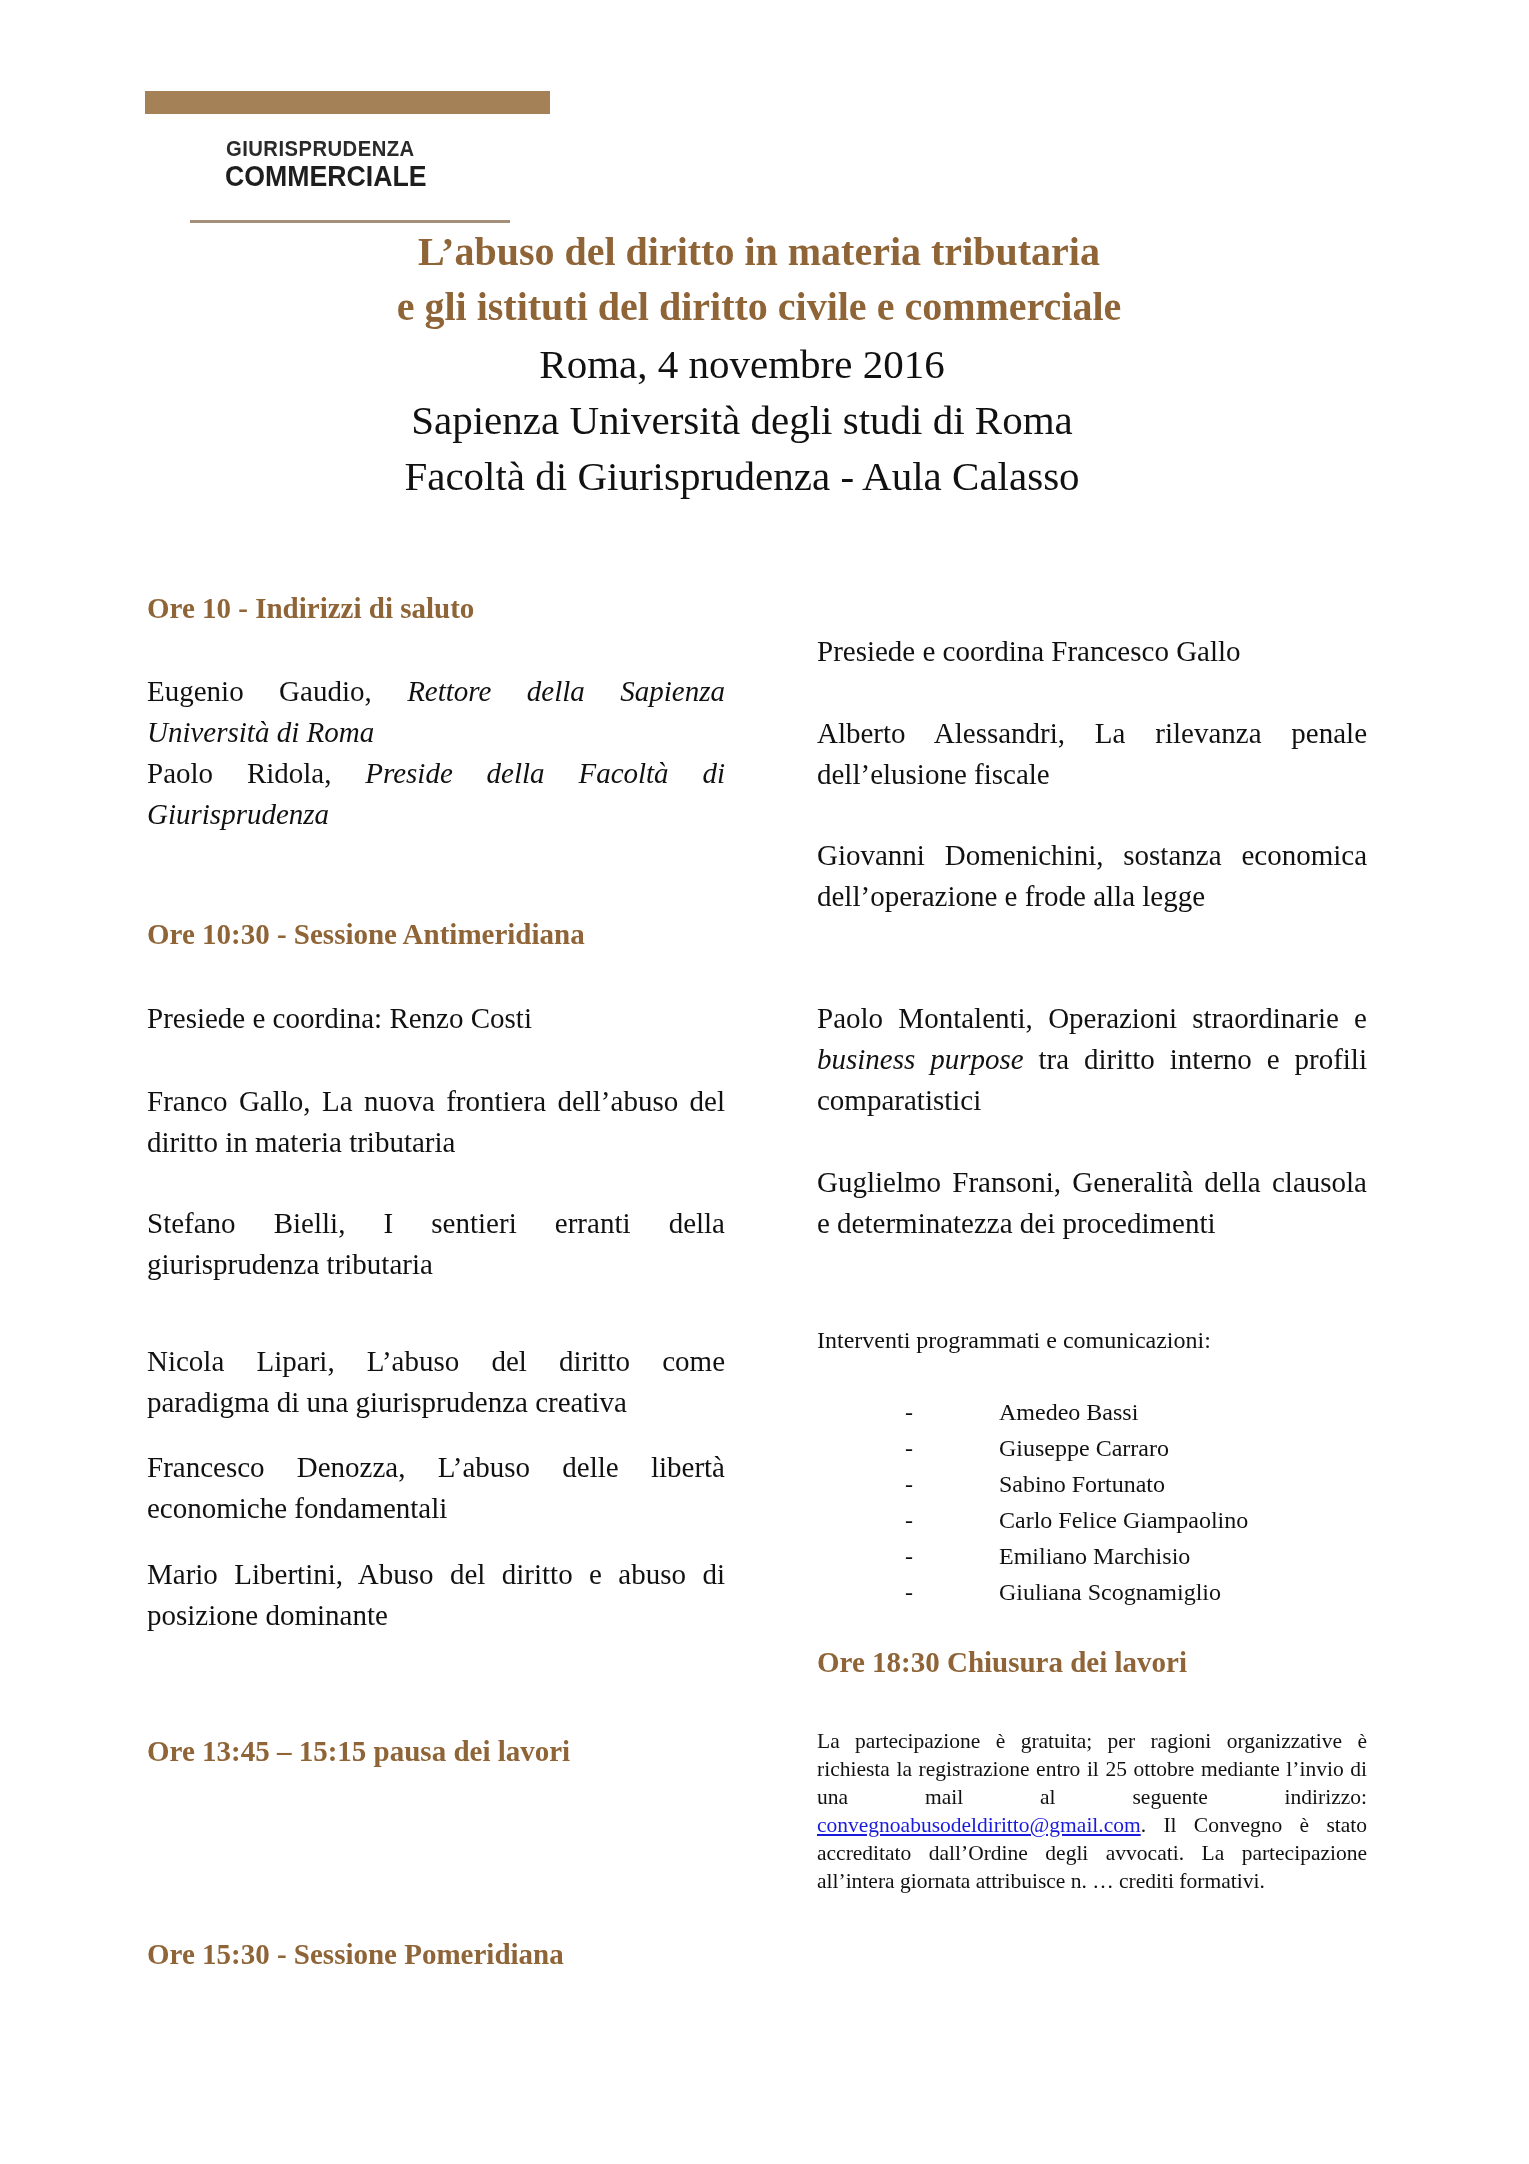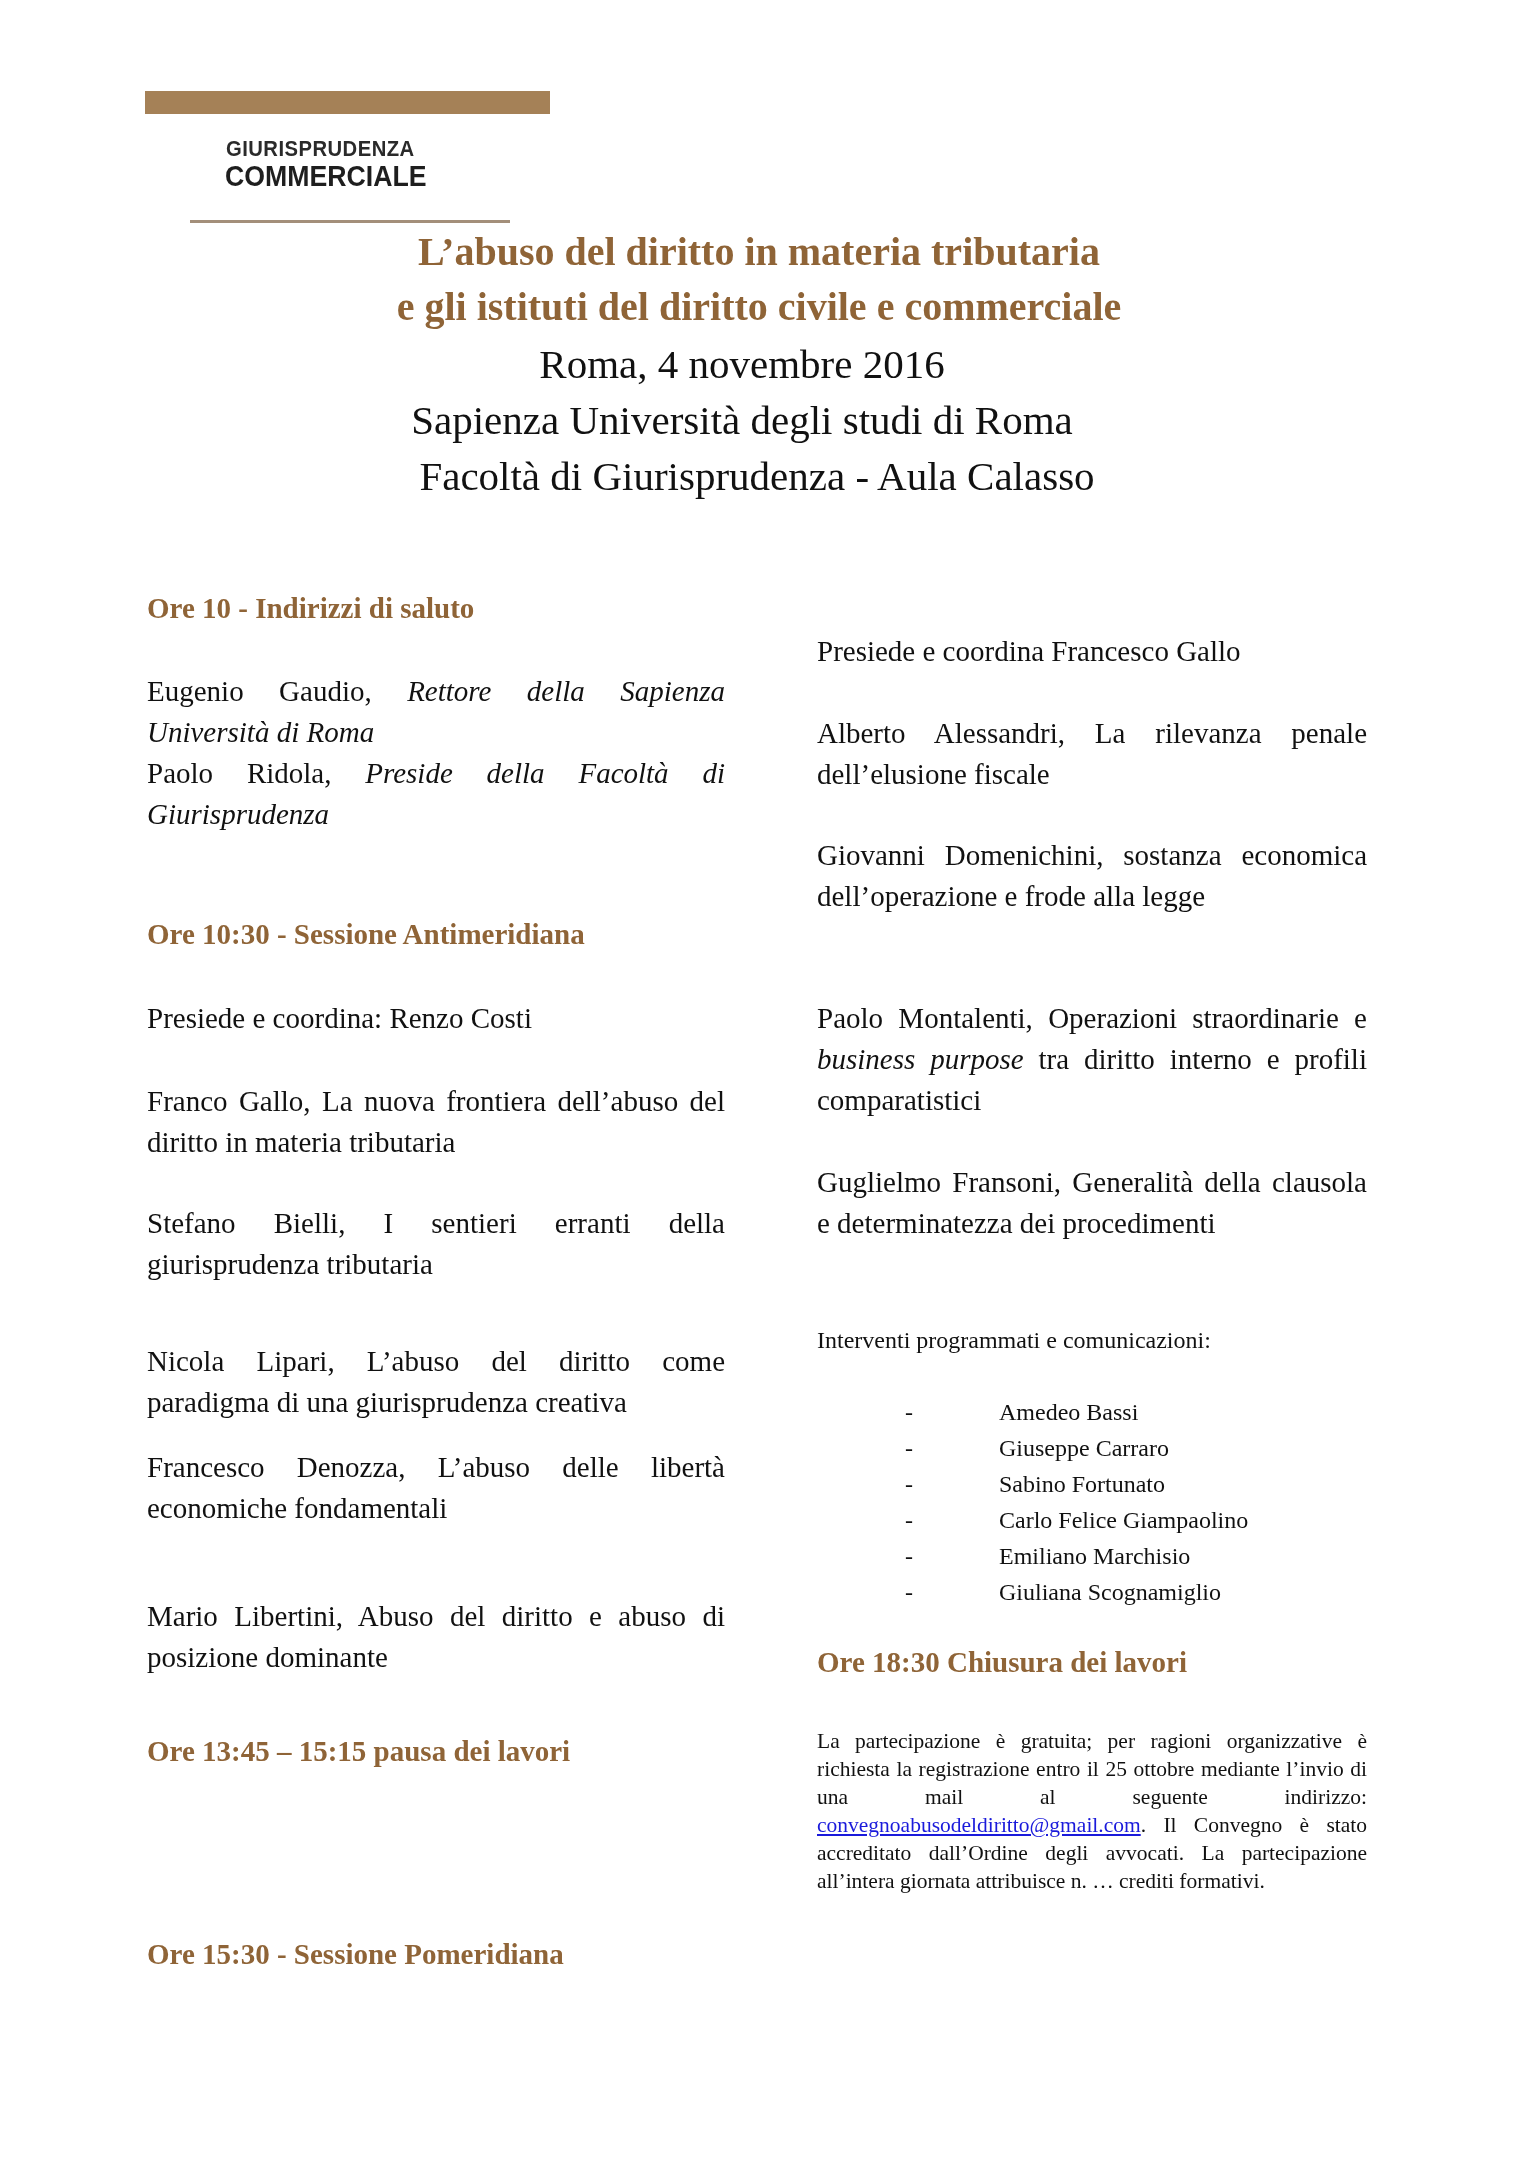--- a/index.html
+++ b/index.html
@@ -31,38 +31,38 @@
 
 <div class="abs logo-bar"></div>
 <div class="abs logo-text1">GIURISPRUDENZA</div>
 <div class="abs logo-text2">COMMERCIALE</div>
 <div class="abs logo-line"></div>
 
 <div class="abs title" style="top:228px;">L’abuso del diritto in materia tributaria</div>
 <div class="abs title" style="top:283px;">e gli istituti del diritto civile e commerciale</div>
 <div class="abs sub" style="top:340px;">Roma, 4 novembre 2016</div>
 <div class="abs sub" style="top:396px;">Sapienza Università degli studi di Roma</div>
-<div class="abs sub" style="top:452px;margin-left:15px;">Facoltà di Giurisprudenza - Aula Calasso</div>
+<div class="abs sub" style="top:452px;">Facoltà di Giurisprudenza - Aula Calasso</div>
 
 <div class="abs h col-l" style="top:592px;">Ore 10 - Indirizzi di saluto</div>
 
 <div class="abs p col-l" style="top:671px;">
   <span>Eugenio Gaudio, </span><span class="ital">Rettore della Sapienza Università di Roma</span>
 </div>
 <div class="abs p col-l" style="top:753px;">
   <span>Paolo Ridola, </span><span class="ital">Preside della Facoltà di Giurisprudenza</span>
 </div>
 
 <div class="abs h col-l" style="top:918px;">Ore 10:30 - Sessione Antimeridiana</div>
 <div class="abs p col-l" style="top:998px;">Presiede e coordina: Renzo Costi</div>
 <div class="abs p col-l" style="top:1081px;">Franco Gallo, La nuova frontiera dell’abuso del diritto in materia tributaria</div>
 <div class="abs p col-l" style="top:1203px;">Stefano Bielli, I sentieri erranti della giurisprudenza tributaria</div>
 <div class="abs p col-l" style="top:1341px;">Nicola Lipari, L’abuso del diritto come paradigma di una giurisprudenza creativa</div>
 <div class="abs p col-l" style="top:1447px;">Francesco Denozza, L’abuso delle libertà economiche fondamentali</div>
-<div class="abs p col-l" style="top:1596px;">Mario Libertini, Abuso del diritto e abuso di posizione dominante</div>
+<div class="abs p col-l" style="top:1554px;">Mario Libertini, Abuso del diritto e abuso di posizione dominante</div>
 
 <div class="abs h col-l" style="top:1735px;">Ore 13:45 – 15:15 pausa dei lavori</div>
 <div class="abs h col-l" style="top:1938px;">Ore 15:30 - Sessione Pomeridiana</div>
 
 <div class="abs p col-r" style="top:631px;">Presiede e coordina Francesco Gallo</div>
 <div class="abs p col-r" style="top:713px;">Alberto Alessandri, La rilevanza penale dell’elusione fiscale</div>
 <div class="abs p col-r" style="top:835px;">Giovanni Domenichini, sostanza economica dell’operazione e frode alla legge</div>
 <div class="abs p col-r" style="top:998px;">
   <span>Paolo Montalenti, Operazioni straordinarie e </span><span class="ital">business purpose</span><span> tra diritto interno e profili comparatistici</span>
 </div>

